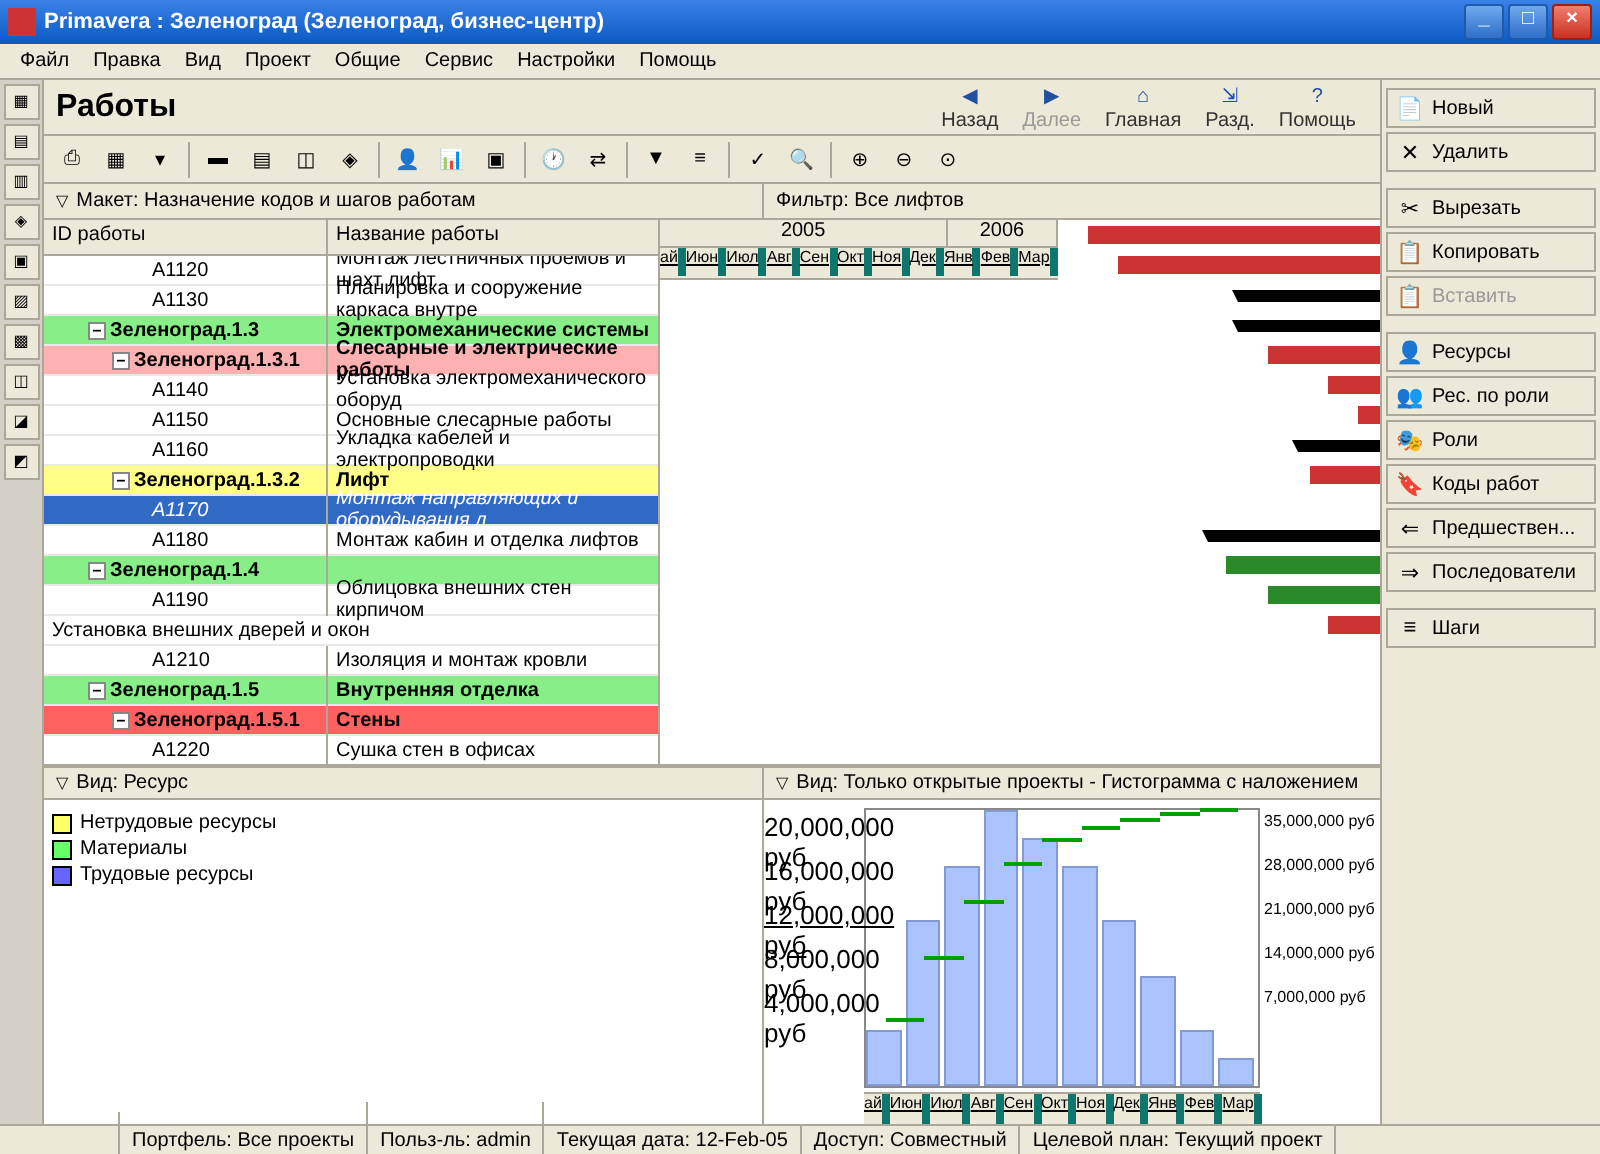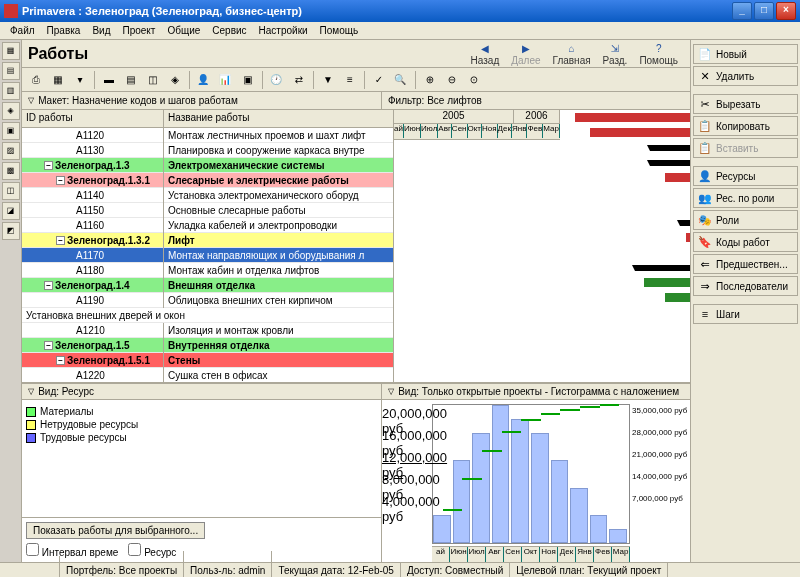--- a/index.html
+++ b/index.html
@@ -20,41 +20,41 @@
   .nav-btn { display: flex; flex-direction: column; align-items: center; margin: 0 6px; cursor: pointer; font-size: 9px; color: #333; }
   .nav-btn.disabled { color: #999; }
   .nav-ico { width: 14px; height: 14px; display: flex; align-items: center; justify-content: center; color: #2050a0; }
   .toolbar { height: 24px; background: #ece9d8; border-bottom: 1px solid #aca899; display: flex; align-items: center; padding: 0 4px; gap: 2px; }
   .tb-btn { width: 20px; height: 20px; background: #ece9d8; border: 1px solid transparent; cursor: pointer; font-size: 10px; display: flex; align-items: center; justify-content: center; }
   .tb-sep { width: 1px; height: 18px; background: #aca899; margin: 0 2px; }
   .filter-row { height: 18px; display: flex; border-bottom: 1px solid #aca899; }
   .pane-title { background: #ece9d8; padding: 2px 6px; border-right: 1px solid #aca899; display: flex; align-items: center; gap: 4px; }
   .twisty { cursor: pointer; font-size: 8px; }
   .grid-area { flex: 1; display: flex; overflow: hidden; }
-  .grid-left { width: 372px; display: flex; flex-direction: column; border-right: 1px solid #aca899; background: #fff; }
+  .grid-left { width: 308px; display: flex; flex-direction: column; border-right: 1px solid #aca899; background: #fff; }
   .grid-head { display: flex; height: 18px; background: #ece9d8; border-bottom: 1px solid #aca899; }
   .col-id { width: 142px; padding: 2px 4px; border-right: 1px solid #aca899; }
   .col-name { flex: 1; padding: 2px 4px; }
   .grid-rows { flex: 1; overflow: hidden; }
   .row { display: flex; height: 15px; border-bottom: 1px solid #e8e8e8; align-items: center; }
   .row .col-id { display: flex; align-items: center; gap: 2px; }
   .indent { display: inline-block; }
   .row.wbs { font-weight: bold; }
   .row.wbs.green { background: #88ee88; }
   .row.wbs.pink { background: #ffb0b0; }
   .row.wbs.yellow { background: #ffff88; }
   .row.wbs.red { background: #ff6060; }
-  .row.sel { background: #316ac5; color: #fff; }
+  .row.sel { background: #316ac5; color: #fff; font-style: italic; }
   .exp { width: 9px; height: 9px; border: 1px solid #888; background: #fff; font-size: 8px; line-height: 7px; text-align: center; cursor: pointer; color: #000; }
   .gantt { flex: 1; background: #fff; display: flex; flex-direction: row; overflow: hidden; position: relative; }
   .timescale { height: 30px; border-bottom: 1px solid #aca899; background: #ece9d8; }
   .ts-years { display: flex; height: 14px; border-bottom: 1px solid #aca899; }
   .ts-year { flex: 1; text-align: center; border-right: 1px solid #aca899; }
   .ts-months { display: flex; height: 14px; }
-  .ts-mon { flex: 1; text-align: center; border-right: 1px solid #0f766e; font-size: 8px; }
+  .ts-mon { flex: 1; text-align: center; border-right: 4px solid #0f766e; font-size: 8px; text-decoration: underline; }
   .gantt-rows { flex: 1; position: relative; }
   .gbar { position: absolute; height: 9px; background: #cc3333; }
   .gwbs { position: absolute; height: 6px; background: #000; }
   .gwbs::before, .gwbs::after { content: ""; position: absolute; top: 0; border-top: 6px solid #000; }
   .gwbs::before { left: -3px; border-left: 3px solid transparent; }
   .gwbs::after { right: -3px; border-right: 3px solid transparent; }
   .glabel { position: absolute; font-size: 9px; white-space: nowrap; color: #000; }
   .bottom { height: 180px; display: flex; border-top: 2px solid #aca899; }
   .bot-left { width: 360px; border-right: 1px solid #aca899; background: #fff; display: flex; flex-direction: column; }
   .bot-title { background: #ece9d8; height: 16px; padding: 2px 6px; border-bottom: 1px solid #aca899; display: flex; align-items: center; gap: 4px; }
@@ -257,21 +257,20 @@
                 <span> A1180</span>
               </div>
               <div class="col-name">Монтаж кабин и отделка лифтов</div>
             </div>
             <div class="row wbs green">
               <div class="col-id">
                 <span class="indent" style="width: 16px;"></span>
                 <span class="exp">−</span>
                 <span> Зеленоград.1.4</span>
               </div>
-              <div class="col-name">Внешняя отделка</div>
             </div>
             <div class="row">
               <div class="col-id">
                 <span class="indent" style="width: 48px;"></span>
                 <span> A1190</span>
               </div>
               <div class="col-name">Облицовка внешних стен кирпичом</div>
             </div>
             <div class="row">
               <div class="col-name">Установка внешних дверей и окон</div>
@@ -357,39 +356,32 @@
     </div>
 
     <div class="bottom">
       <div class="bot-left">
         <div class="bot-title">
           <span class="twisty">▽</span>
           <span>Вид: Ресурс</span>
         </div>
         <div class="legend" id="legend">
             <div class="leg-item">
+              <div class="leg-sw" style="background: rgb(255, 255, 102);"></div>
+              <span>Нетрудовые ресурсы</span>
+            </div>
+            <div class="leg-item">
               <div class="leg-sw" style="background: rgb(102, 255, 102);"></div>
               <span>Материалы</span>
-            </div>
-            <div class="leg-item">
-              <div class="leg-sw" style="background: rgb(255, 255, 102);"></div>
-              <span>Нетрудовые ресурсы</span>
             </div>
             <div class="leg-item">
               <div class="leg-sw" style="background: rgb(102, 102, 255);"></div>
               <span>Трудовые ресурсы</span>
             </div>
           </div>
-        <div class="bot-ctrl">
-          <div class="btn-show">Показать работы для выбранного...</div>
-          <div style="display:flex;gap:10px">
-            <label><input type="checkbox" style=""> <span>Интервал време</span></label>
-            <label><input type="checkbox" style=""> <span>Ресурс</span></label>
-          </div>
-        </div>
       </div>
       <div class="bot-right">
         <div class="bot-title">
           <span class="twisty">▽</span>
           <span>Вид: Только открытые проекты - Гистограмма с наложением</span>
         </div>
         <div class="histo" id="histo">
             <div class="histo-bars">
               <div class="hbar" style="left: 0%; width: 9%; height: 20%;"></div>
               <div class="hbar" style="left: 10%; width: 9%; height: 60%;"></div>

